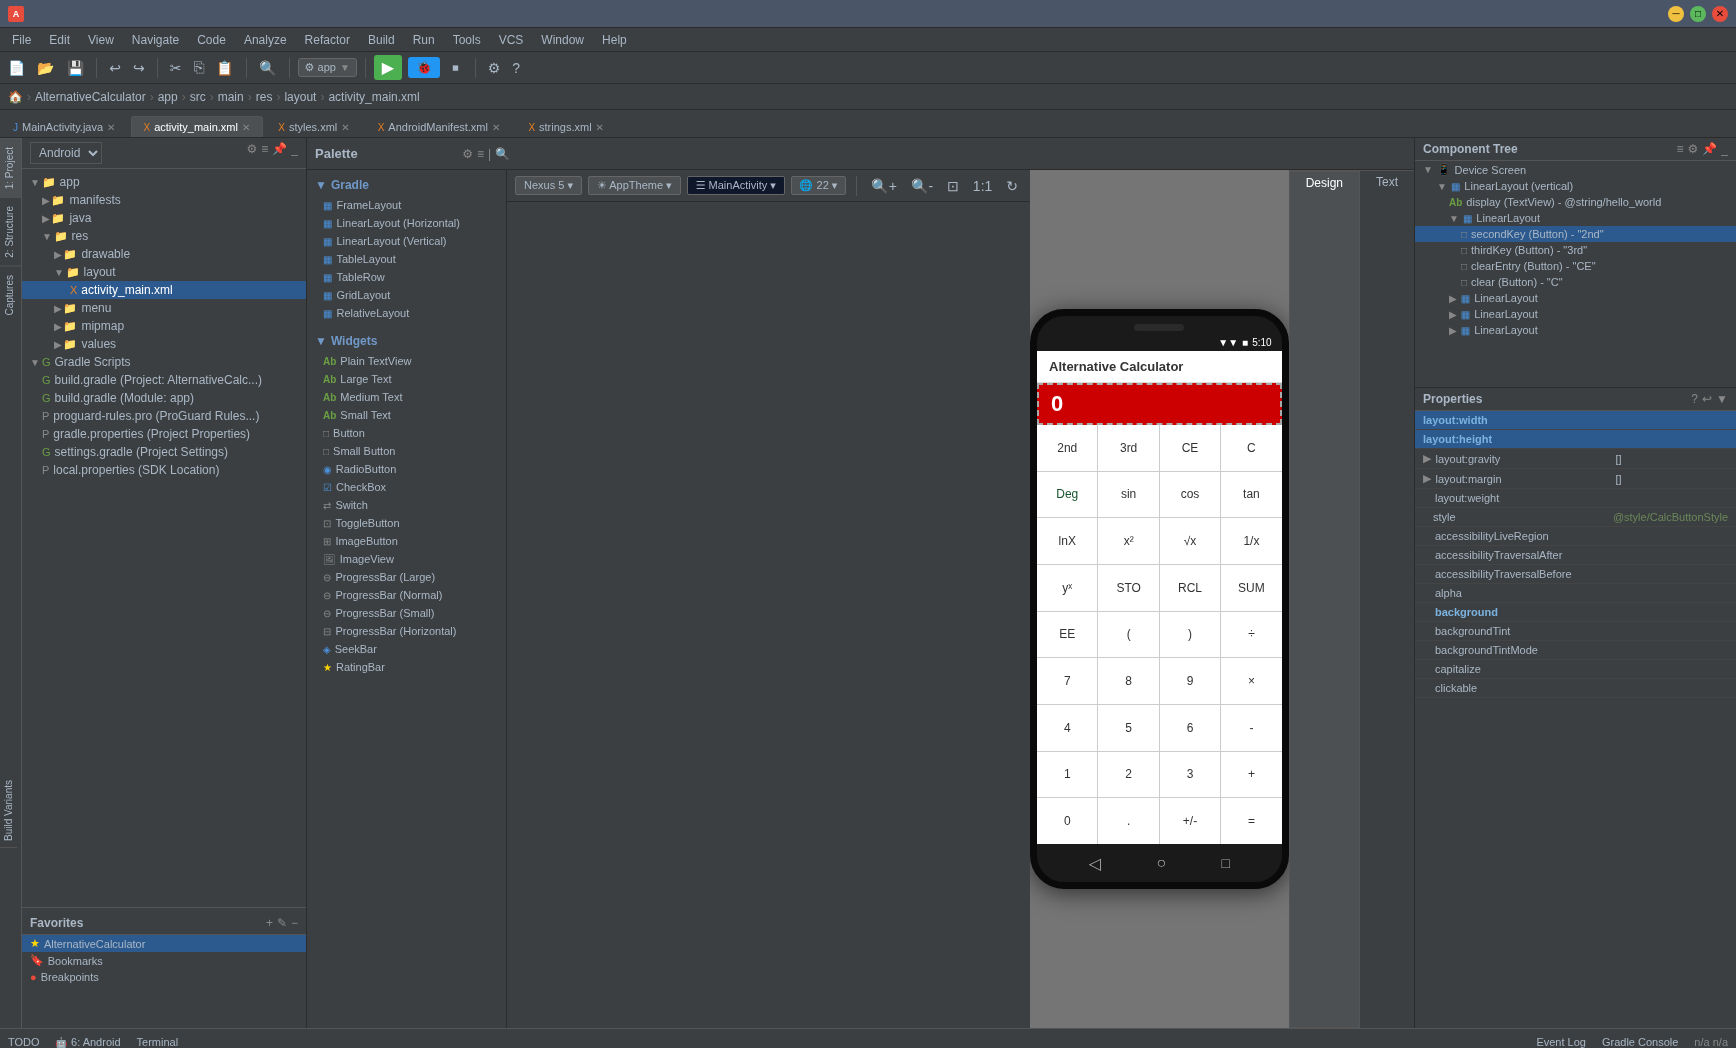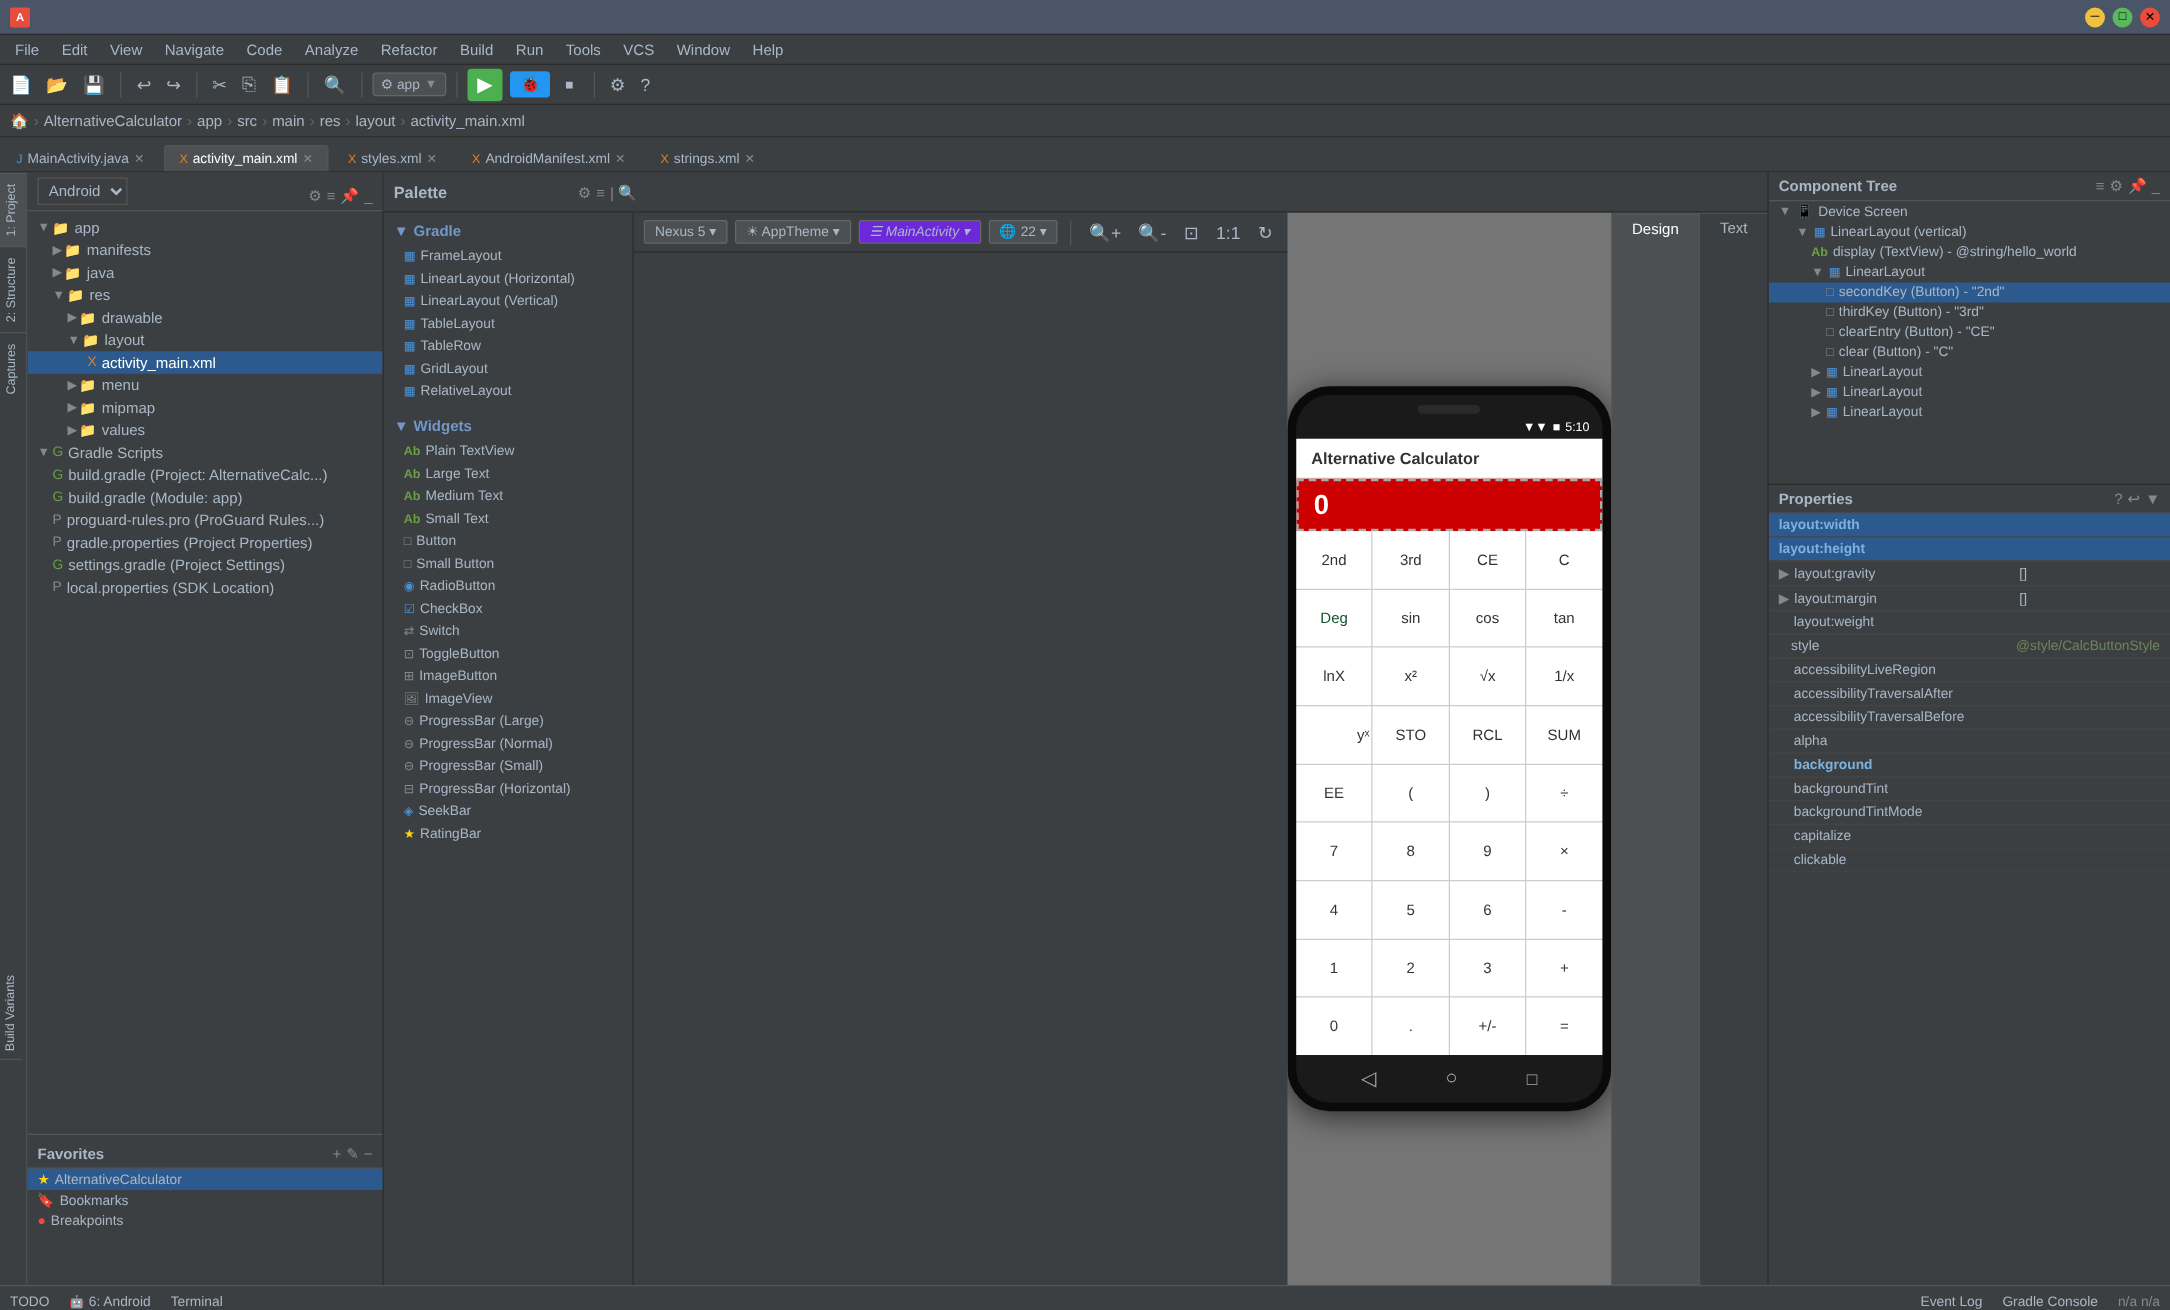--- a/index.html
+++ b/index.html
@@ -25,21 +25,21 @@
 
     
     .breadcrumb { background: #3c3f41; height: 26px; display: flex; align-items: center; padding: 0 8px; border-bottom: 1px solid #2b2b2b; gap: 4px; color: #a9b7c6; font-size: 12px; }
     .breadcrumb-sep { color: #666; }
 
     
     .tabs-bar { background: #3c3f41; height: 28px; display: flex; align-items: flex-end; border-bottom: 1px solid #2b2b2b; }
     .tab { padding: 4px 12px; font-size: 11px; cursor: pointer; color: #a9b7c6; border: 1px solid transparent; border-bottom: none; border-radius: 3px 3px 0 0; margin-right: 2px; display: flex; align-items: center; gap: 4px; }
     .tab.active { background: #4c5052; border-color: #555; color: #ffffff; }
     .tab-close { color: #888; font-size: 10px; cursor: pointer; }
-    .panel-header { background: #3c3f41; padding: 4px 8px; display: flex; align-items: flex-end; justify-content: space-between; border-bottom: 1px solid #555; font-size: 12px; font-weight: bold; }
+    .panel-header { background: #3c3f41; padding: 4px 8px; display: flex; align-items: flex-start; justify-content: space-between; border-bottom: 1px solid #555; font-size: 12px; font-weight: bold; }
     .panel-controls { display: flex; gap: 4px; }
     .panel-ctrl-btn { background: transparent; border: none; color: #888; cursor: pointer; font-size: 12px; }
     .tree-container { flex: 1; overflow-y: auto; padding: 4px 0; }
     .tree-item { display: flex; align-items: center; padding: 2px 4px; cursor: pointer; font-size: 12px; color: #a9b7c6; }
     .tree-item.selected { background: #2d5a8e; color: #ffffff; }
     .tree-indent { display: inline-block; }
     .tree-icon { margin-right: 4px; font-size: 11px; }
     .expand-arrow { margin-right: 2px; font-size: 10px; color: #888; }
     .design-toolbar-sep { width: 1px; height: 20px; background: #555; margin: 0 4px; }
     .palette-section { padding: 4px 0; }
@@ -450,21 +450,21 @@
             <span>RatingBar</span>
           </div>
         </div>
       </div>
 
       <div style="display:flex;flex-direction:row;flex:1;">
 
         <div style="background:#3c3f41;height:32px;display:flex;align-items:center;padding:0 8px;border-bottom:1px solid #2b2b2b;gap:6px;">
           <button style="background:#4c5052;border:1px solid #666;color:#a9b7c6;padding:2px 8px;font-size:11px;cursor:pointer;border-radius:2px;">Nexus 5 ▾</button>
           <button style="background:#4c5052;border:1px solid #666;color:#a9b7c6;padding:2px 8px;font-size:11px;cursor:pointer;border-radius:2px;">☀ AppTheme ▾</button>
-          <button style="background:#6d28d9;border:1px solid #666;color:#a9b7c6;padding:2px 8px;font-size:11px;cursor:pointer;border-radius:2px;font-style:italic;">☰ MainActivity ▾</button>
+          <button style="background:#0f172a;border:1px solid #666;color:#a9b7c6;padding:2px 8px;font-size:11px;cursor:pointer;border-radius:2px;">☰ MainActivity ▾</button>
           <button style="background:#4c5052;border:1px solid #666;color:#a9b7c6;padding:2px 8px;font-size:11px;cursor:pointer;border-radius:2px;">🌐 22 ▾</button>
           <div class="design-toolbar-sep"></div>
           <button style="background:transparent;border:none;color:#a9b7c6;padding:2px 4px;cursor:pointer;font-size:14px;">🔍+</button>
           <button style="background:transparent;border:none;color:#a9b7c6;padding:2px 4px;cursor:pointer;font-size:14px;">🔍-</button>
           <button style="background:transparent;border:none;color:#a9b7c6;padding:2px 4px;cursor:pointer;font-size:14px;">⊡</button>
           <button style="background:transparent;border:none;color:#a9b7c6;padding:2px 4px;cursor:pointer;font-size:14px;">1:1</button>
           <button style="background:transparent;border:none;color:#a9b7c6;padding:2px 4px;cursor:pointer;font-size:14px;">↻</button>
         </div>
 
         <div style="flex:1;background:#757575;display:flex;align-items:center;justify-content:center;overflow:hidden;position:relative;">
@@ -517,21 +517,21 @@
                 <div style="background:#fff;padding:6px 2px;font-size:12px;color:#333;display:flex;align-items:center;justify-content:center;">
                     <span>x²</span>
                   </div>
                 <div style="background:#fff;padding:6px 2px;font-size:12px;color:#333;display:flex;align-items:center;justify-content:center;">
                     <span>√x</span>
                   </div>
                 <div style="background:#fff;padding:6px 2px;font-size:12px;color:#333;display:flex;align-items:center;justify-content:center;">
                     <span>1/x</span>
                   </div>
 
-                <div style="background:#fff;padding:6px 2px;font-size:12px;color:#333;display:flex;align-items:center;justify-content:flex-end;">
+                <div style="background:#fff;padding:6px 2px;font-size:12px;color:#333;display:flex;align-items:center;justify-content:center;">
                     <span>yˣ</span>
                   </div>
                 <div style="background:#fff;padding:6px 2px;font-size:12px;color:#333;display:flex;align-items:center;justify-content:center;">
                     <span>STO</span>
                   </div>
                 <div style="background:#fff;padding:6px 2px;font-size:12px;color:#333;display:flex;align-items:center;justify-content:center;">
                     <span>RCL</span>
                   </div>
                 <div style="background:#fff;padding:6px 2px;font-size:12px;color:#333;display:flex;align-items:center;justify-content:center;">
                     <span>SUM</span>

